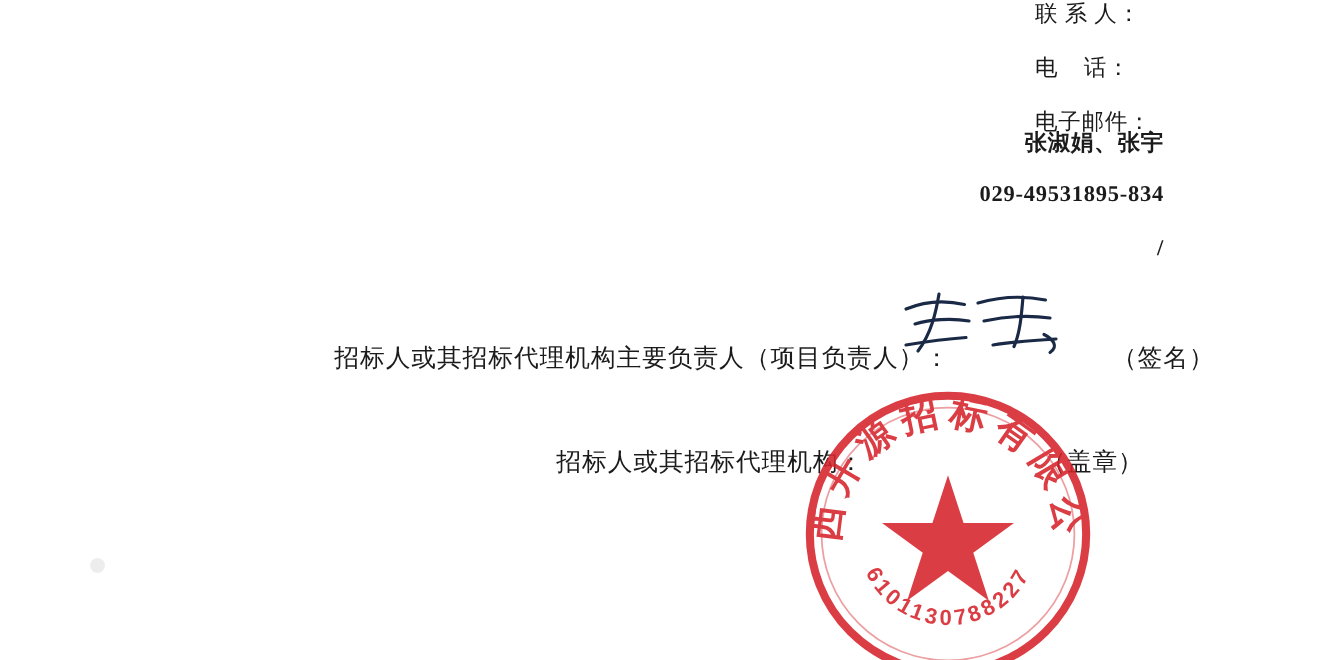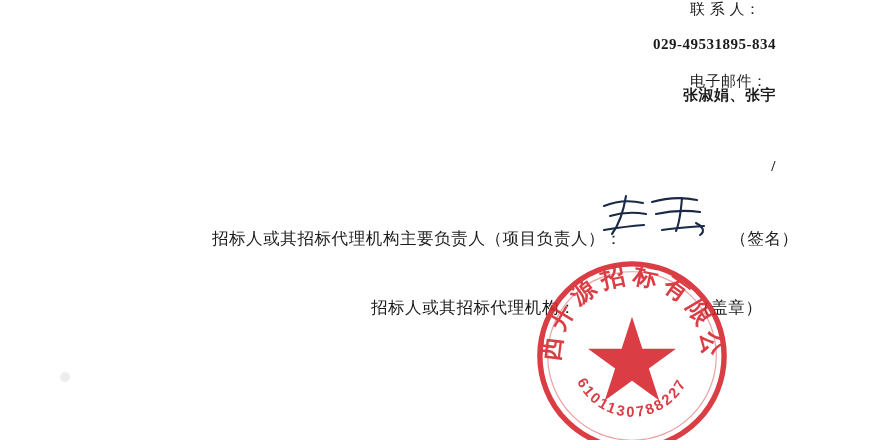--- a/index.html
+++ b/index.html
@@ -49,21 +49,21 @@
   }
 
   
   .sign-line {
     position: absolute;
     font-size: 16.5px;
     letter-spacing: 0.6px;
     white-space: pre;
   }
   .sign-line-1 {
-    left: 193px;
+    left: 204px;
     top: 208px;
   }
   .sign-line-2 {
     left: 352px;
     top: 277px;
   }
   .sign-suffix {
     letter-spacing: 0.6px;
   }
 
@@ -108,20 +108,21 @@
 <div class="page">
 
   <div class="contact-block">
 
     <div class="contact-row">
       <span class="contact-label">联 系 人：</span>
       <span class="contact-value">张淑娟、张宇</span>
     </div>
 
     <div class="contact-row">
+      <span class="contact-label">电    话：</span>
       <span class="contact-value">029-49531895-834</span>
     </div>
 
     <div class="contact-row">
       <span class="contact-label">电子邮件：</span>
       <span class="contact-value">/</span>
     </div>
 
   </div>
 

